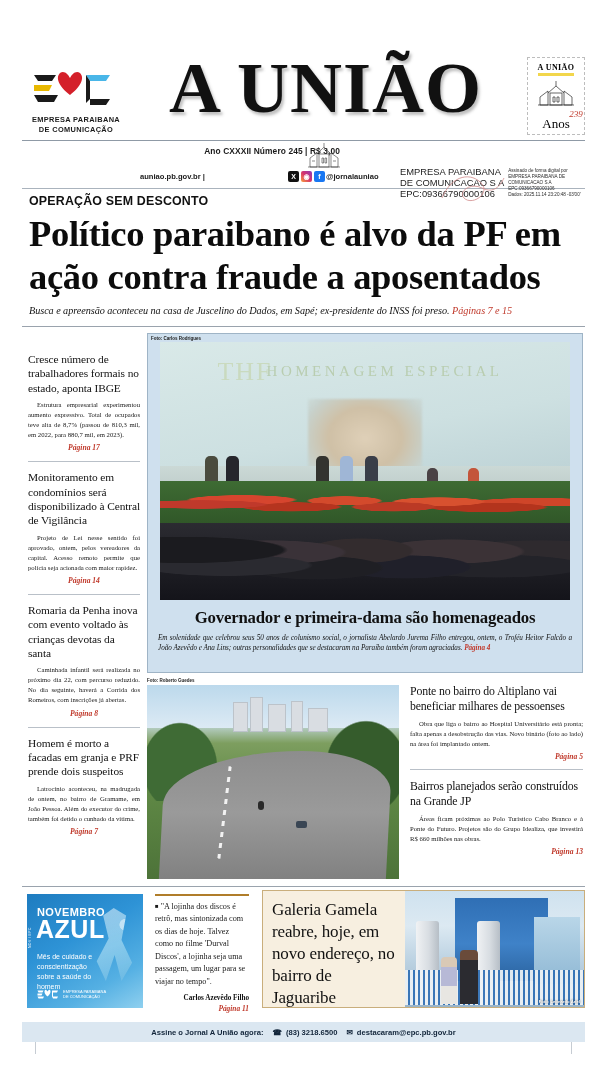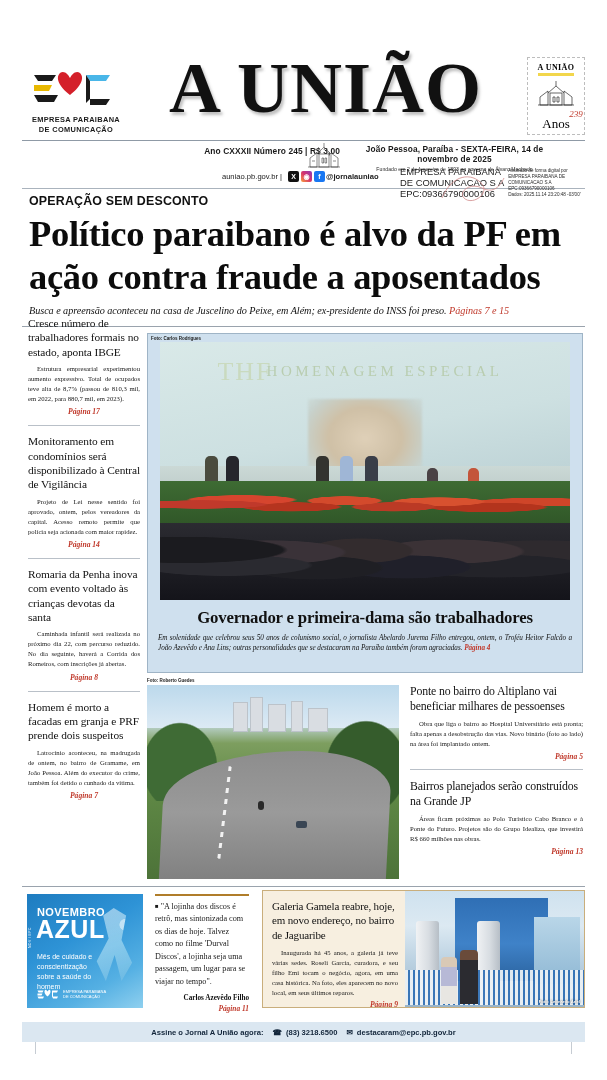--- a/index.html
+++ b/index.html
@@ -67,22 +67,22 @@
   .rule-thin { position: absolute; background: #8f9aa6; }
   .info-bar {
     position: absolute; left: 22px; top: 142px; width: 563px; height: 58px;
     font-family: "Liberation Sans", sans-serif;
   }
   .info-left {
     position: absolute; left: 128px; top: 4px; width: 190px; text-align: right;
     font-size: 8.4px; font-weight: 700; color: #1a1a1a; letter-spacing: .1px;
   }
   .info-site {
-    position: absolute; left: 118px; top: 30px; width: 142px; text-align: right;
-    font-size: 7.6px; font-weight: 400; color: #1a1a1a;
+    position: absolute; left: 118px; top: 30px; width: 142px; text-align: left;
+    font-size: 7.6px; font-weight: 700; color: #1a1a1a;
   }
   .socials { position: absolute; left: 266px; top: 29px; display: flex; gap: 2px; align-items: center; }
   .soc { width: 11px; height: 11px; border-radius: 2px; display: flex; align-items: center; justify-content: center;
          color: #fff; font-size: 7px; font-family: "Liberation Sans", sans-serif; font-weight: 700; }
   .soc.x { background: #111; }
   .soc.ig { background: linear-gradient(45deg,#f9a03c,#d6336c,#8a3ab9); }
   .soc.fb { background: #1877f2; }
   .handle {
     position: absolute; left: 304px; top: 30px; font-size: 7.6px; font-weight: 700; color: #1a1a1a;
   }
@@ -129,21 +129,21 @@
   }
   .subhead {
     position: absolute; left: 29px; top: 305px; width: 552px;
     font-family: "Liberation Serif", serif; font-style: italic;
     font-size: 10.2px; color: #111; letter-spacing: -.05px;
   }
   .subhead .pg { color: #c0392b; font-style: italic; }
 
   
   .left-col {
-    position: absolute; left: 28px; top: 316px; width: 112px;
+    position: absolute; left: 28px; top: 352px; width: 112px;
   }
   .lc-item { margin-bottom: 9px; }
   .lc-head {
     font-family: "Liberation Serif", serif; font-size: 11.4px; line-height: 1.26;
     color: #111; letter-spacing: -.1px;
   }
   .lc-body {
     font-family: "Liberation Serif", serif; font-size: 6.7px; line-height: 1.5;
     color: #1a1a1a; text-align: justify; text-indent: 9px; margin-top: 5px;
   }
@@ -327,21 +327,21 @@
     font-family: "Liberation Serif", serif; font-style: italic; font-weight: 700;
     font-size: 7.4px; color: #c0392b; text-align: right; margin-top: 2px;
   }
 
   .gamela {
     position: absolute; left: 240px; top: 0px; width: 323px; height: 118px;
     border: 1px solid #c9ae7c; background: #f7efe0; display: flex; overflow: hidden;
   }
   .gamela .txtside { width: 142px; padding: 8px 7px 0 9px; }
   .gamela .g-head {
-    font-family: "Liberation Serif", serif; font-size: 11px; line-height: 1.3; color: #111;
+    font-family: "Liberation Serif", serif; font-size: 17px; line-height: 1.3; color: #111;
     letter-spacing: -.15px;
   }
   .gamela .g-body {
     font-family: "Liberation Serif", serif; font-size: 6.7px; line-height: 1.48; color: #1a1a1a;
     text-align: justify; text-indent: 9px; margin-top: 6px;
   }
   .gamela .g-page {
     font-family: "Liberation Serif", serif; font-style: italic; font-weight: 700;
     font-size: 7.6px; color: #c0392b; text-align: right; margin-top: 3px;
   }
@@ -459,24 +459,20 @@
     </div>
 
     <div class="info-site">auniao.pb.gov.br  |</div>
     <div class="socials">
       <span class="soc x">X</span>
       <span class="soc ig">◉</span>
       <span class="soc fb">f</span>
     </div>
     <div class="handle">@jornalauniao</div>
 
-    <div class="info-right">
-      <div class="info-city">João Pessoa, Paraíba - SEXTA-FEIRA, 14 de novembro de 2025</div>
-      <div class="info-founded">Fundado em 2 de fevereiro de 1893 no governo de Álvaro Machado</div>
-    </div>
 
     <div class="epc-sign">
       <div class="co">
         <span>EMPRESA PARAIBANA</span><br>
         <span>DE COMUNICACAO S A</span><br>
         <span>EPC:09366790000106</span>
       </div>
       <div class="dg">
         <span>Assinado de forma digital por</span><br>
         <span>EMPRESA PARAIBANA DE</span><br>
@@ -489,21 +485,21 @@
 
   <div class="sign-swirl">
     <svg width="70" height="40" viewBox="0 0 70 40" fill="none" stroke="#d08a8a" stroke-width="0.8" xmlns="http://www.w3.org/2000/svg">
       <path d="M4 30 C14 6, 34 4, 44 16 C52 26, 34 38, 26 30 C20 24, 32 14, 44 20 C56 26, 62 18, 66 10"></path>
     </svg>
   </div>
 
   <div class="kicker">OPERAÇÃO SEM DESCONTO</div>
   <div class="headline">Político paraibano é alvo da PF em ação contra fraude a aposentados</div>
   <div class="subhead">
-    <span>Busca e apreensão aconteceu na casa de Juscelino do Peixe, em Além; ex-presidente do INSS foi preso.</span>
+    <span>Busca e apreensão aconteceu na casa de Juscelino do Dados, em Sapé; ex-presidente do INSS foi preso.</span>
     <span class="pg">Páginas 7 e 15</span>
   </div>
 
   <div class="rule-thin" style="left:22px; top:326px; width:563px; height:1px; background:#9aa3ad;"></div>
 
   <div class="left-col">
 
     <div class="lc-item">
       <div class="lc-head">Cresce número de trabalhadores formais no estado, aponta IBGE</div>
       <div class="lc-body">Estrutura empresarial experimentou aumento expressivo. Total de ocupados teve alta de 8,7% (passou de 810,3 mil, em 2022, para 880,7 mil, em 2023).</div>
@@ -547,21 +543,21 @@
       <div class="fig" style="left:38%;  background:#33332f;"></div>
       <div class="fig" style="left:44%;  background:#9fb6d6;"></div>
       <div class="fig" style="left:50%;  background:#3a3e48;"></div>
       <div class="fig" style="left:65%; width:11px; height:34px; background:#4a4245;"></div>
       <div class="fig" style="left:75%; width:11px; height:34px; background:#c3553a;"></div>
 
       <div class="flowers"></div>
       <div class="crowd"></div>
     </div>
 
-    <div class="cap-title">Governador e primeira-dama são trabalhadores</div>
+    <div class="cap-title">Governador e primeira-dama são homenageados</div>
     <div class="cap-body">
       <span>Em solenidade que celebrou seus 50 anos de colunismo social, o jornalista Abelardo Jurema Filho entregou, ontem, o Troféu Heitor Falcão a João Azevêdo e Ana Lins; outras personalidades que se destacaram na Paraíba também foram agraciadas.</span>
       <span class="pg">Página 4</span>
     </div>
   </div>
 
   <div class="road-wrap">
     <div class="road-credit">Foto: Roberto Guedes</div>
     <div class="road">
       <div class="sky"></div>

